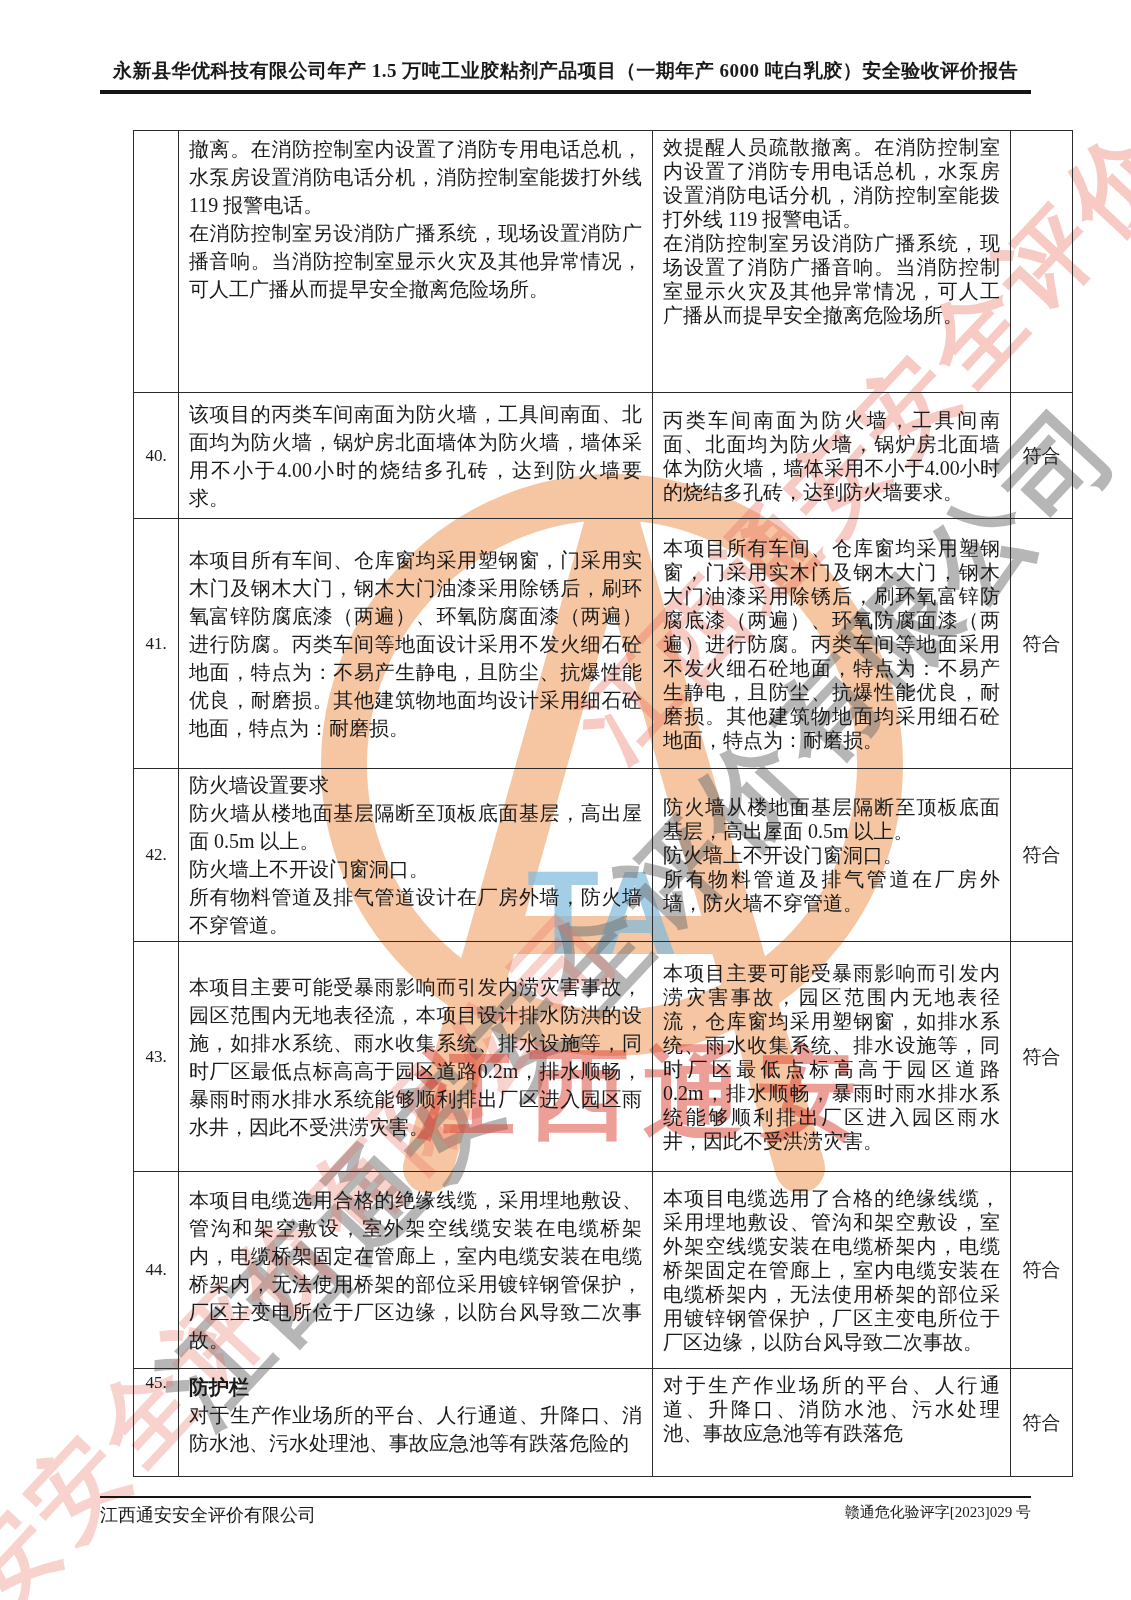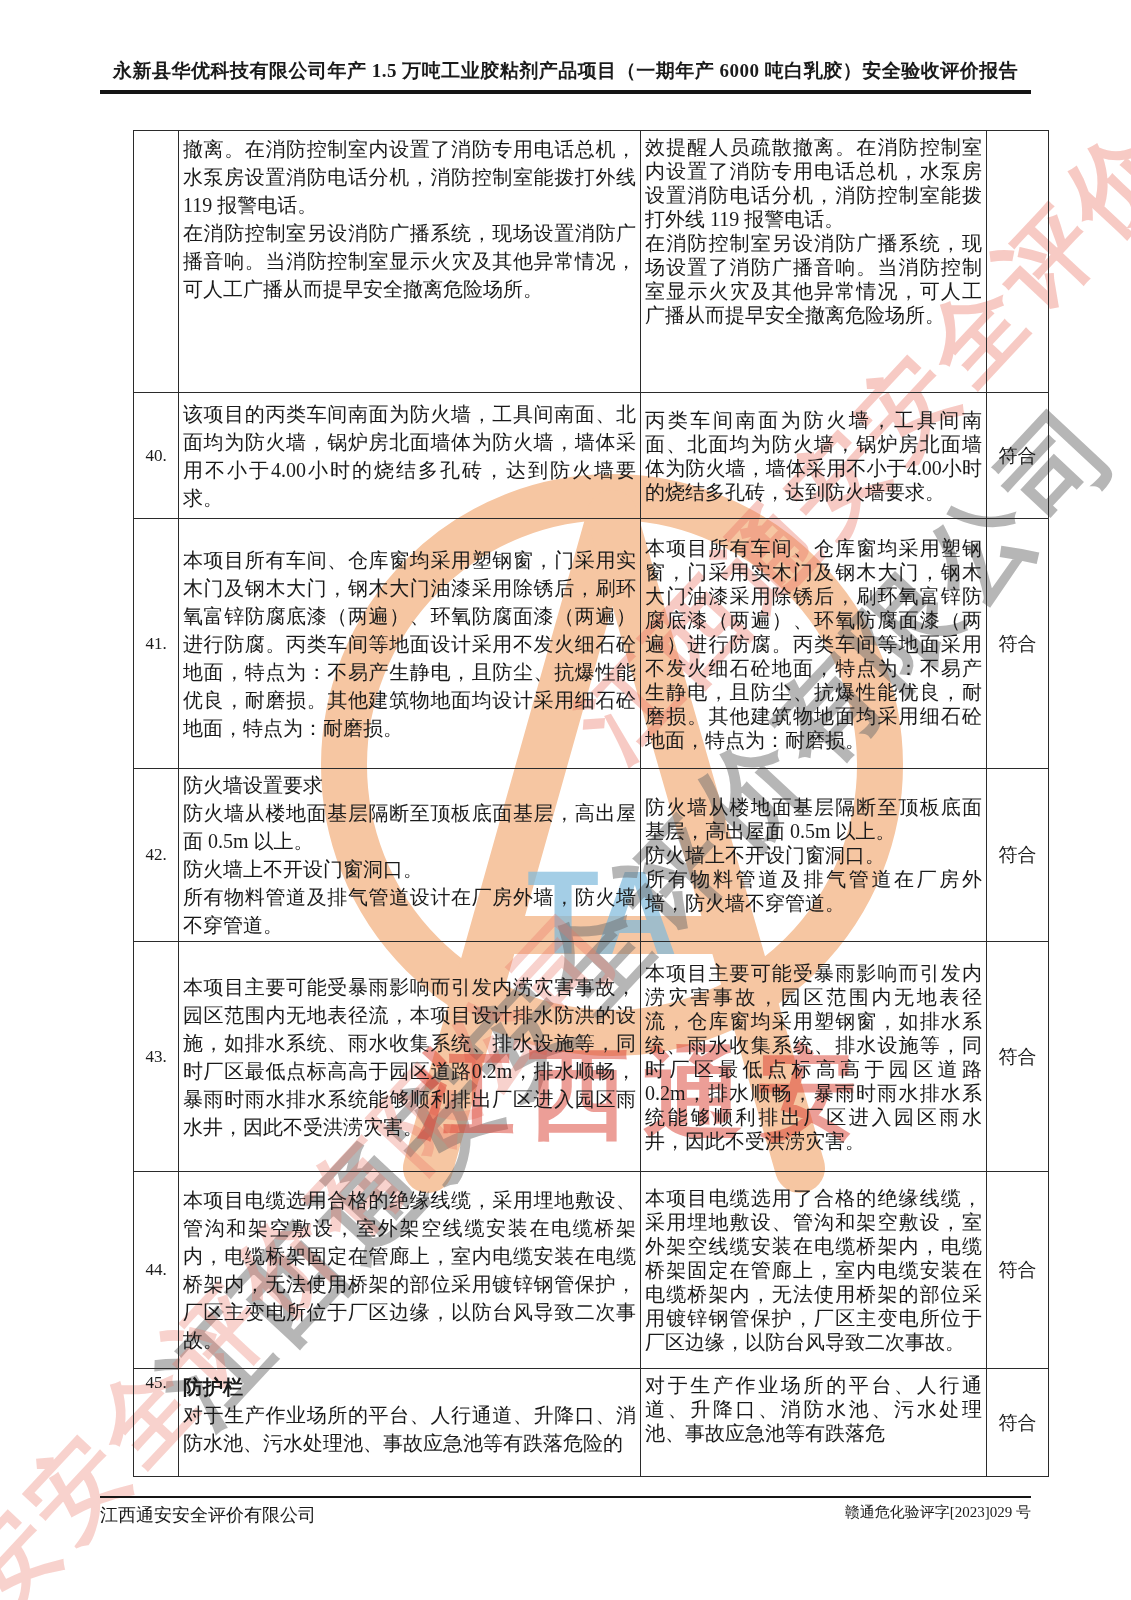--- a/index.html
+++ b/index.html
@@ -58,21 +58,21 @@
     background:transparent;
   }
   .review-table td{
     border:1.5px solid #2b2b2b;
     vertical-align:middle;
     overflow:hidden;
   }
   td.no{width:42px;text-align:center;font-size:17px;padding:13px 1px;}
   td.status{width:45px;text-align:center;font-size:19px;padding:8px;}
   td.desc{
-    padding:2px 4px;
+    padding:2px 10px;
     text-align:justify;
     text-justify:inter-ideograph;
     white-space:pre-wrap;
   }
   td.dleft{width:453px;font-size:20px;line-height:28px;}
   td.dright{width:337px;font-size:20px;line-height:24px;margin-top:8px;}
   td.vtop{vertical-align:top;padding-top:4px;}
   .bold{font-weight:bold;}
   tr.hr0{height:262px;}
   tr.hr1{height:126px;}

